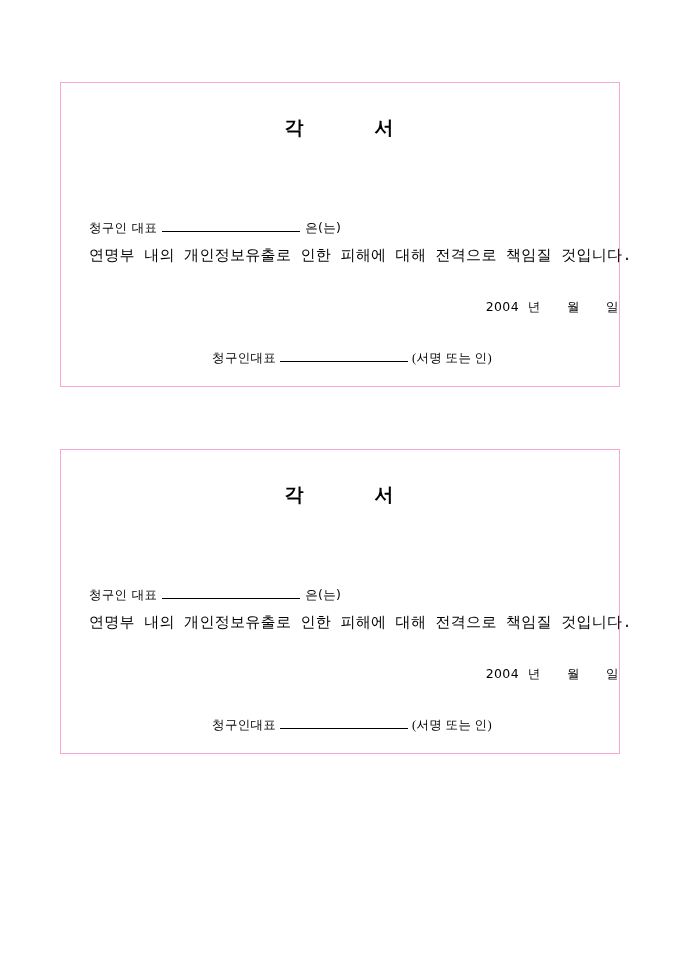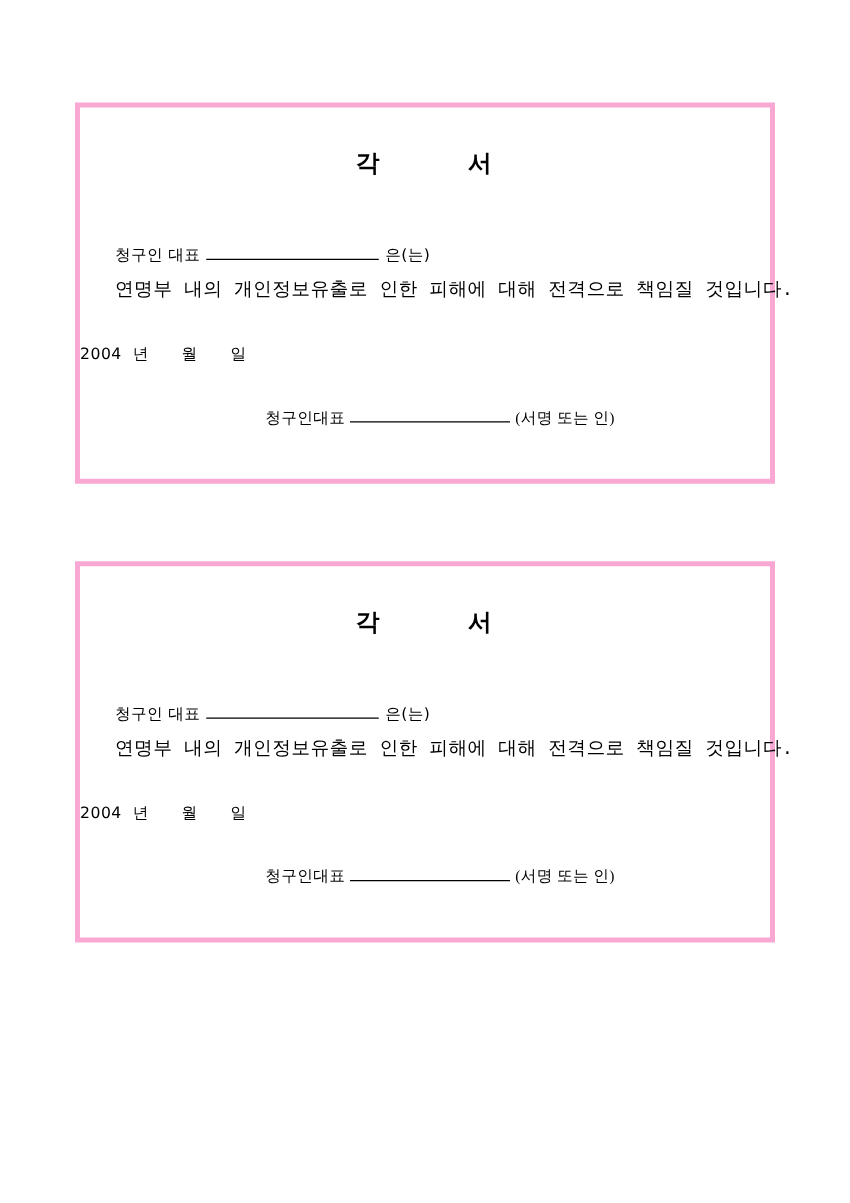--- a/index.html
+++ b/index.html
@@ -20,39 +20,39 @@
     position: relative;
     width: 680px;
     height: 962px;
     box-sizing: border-box;
   }
 
   .doc-box {
     position: absolute;
     left: 60px;
     width: 560px;
-    border: 4px solid #f9a8d4;
+    border: 1px solid #f9a8d4;
     box-sizing: border-box;
     background: #ffffff;
   }
 
   .doc-box.first { top: 82px; height: 305px; }
   .doc-box.second { top: 449px; height: 305px; }
 
   .doc-title {
     text-align: center;
     font-size: 19px;
     font-weight: bold;
     letter-spacing: 2px;
     margin-top: 32px;
     white-space: pre;
   }
 
   .body-block {
-    margin-top: 52px;
+    margin-top: 79px;
     padding-left: 28px;
     padding-right: 24px;
   }
 
   .line-1 {
     font-size: 12.5px;
     white-space: nowrap;
     letter-spacing: 0.3px;
   }
 
@@ -68,21 +68,21 @@
     display: inline-block;
     border-bottom: 1px solid #000000;
     height: 11px;
     vertical-align: baseline;
   }
 
   .blank-name { width: 138px; margin: 0 5px; }
   .blank-sign { width: 128px; margin: 0 4px; }
 
   .date-line {
-    text-align: left;
+    text-align: right;
     font-size: 12.5px;
     margin-top: 34px;
     letter-spacing: 0.4px;
     white-space: pre;
   }
 
   .sign-line {
     margin-top: 34px;
     font-size: 12.5px;
     text-align: center;

